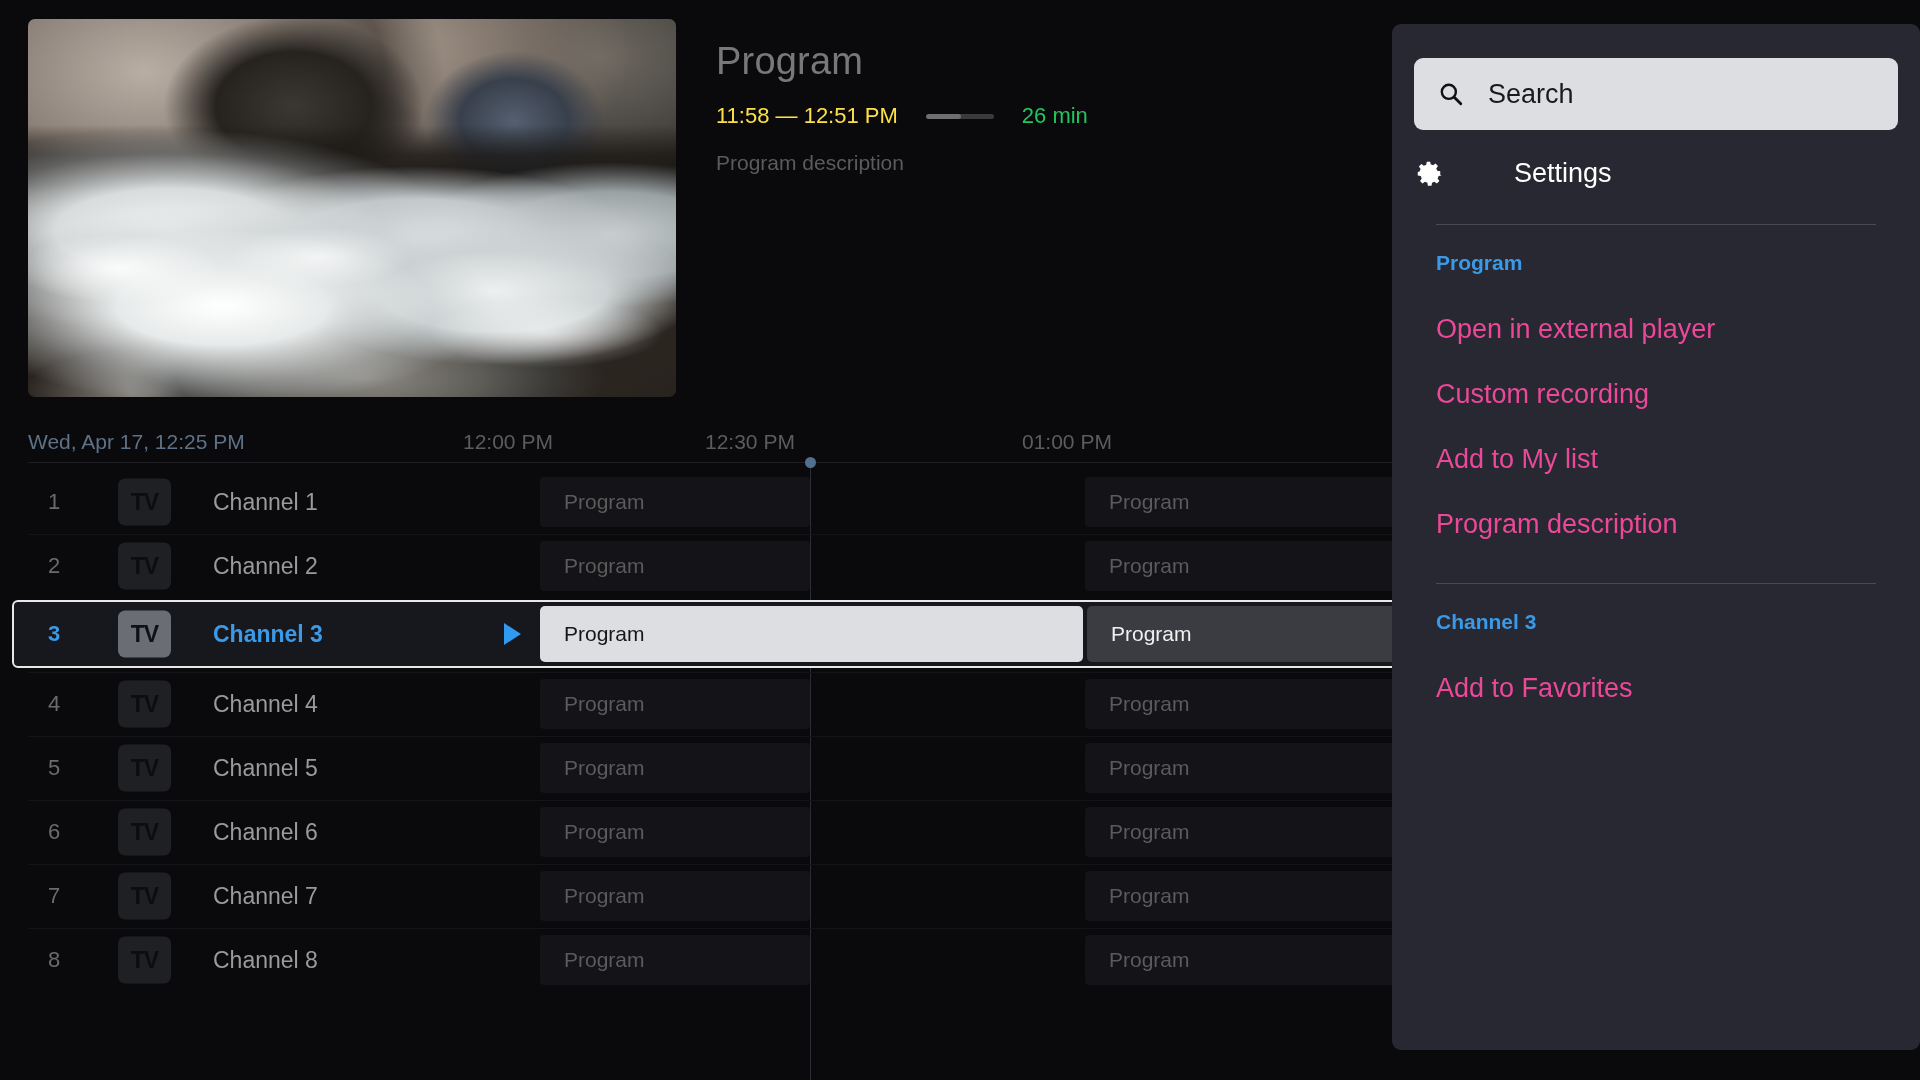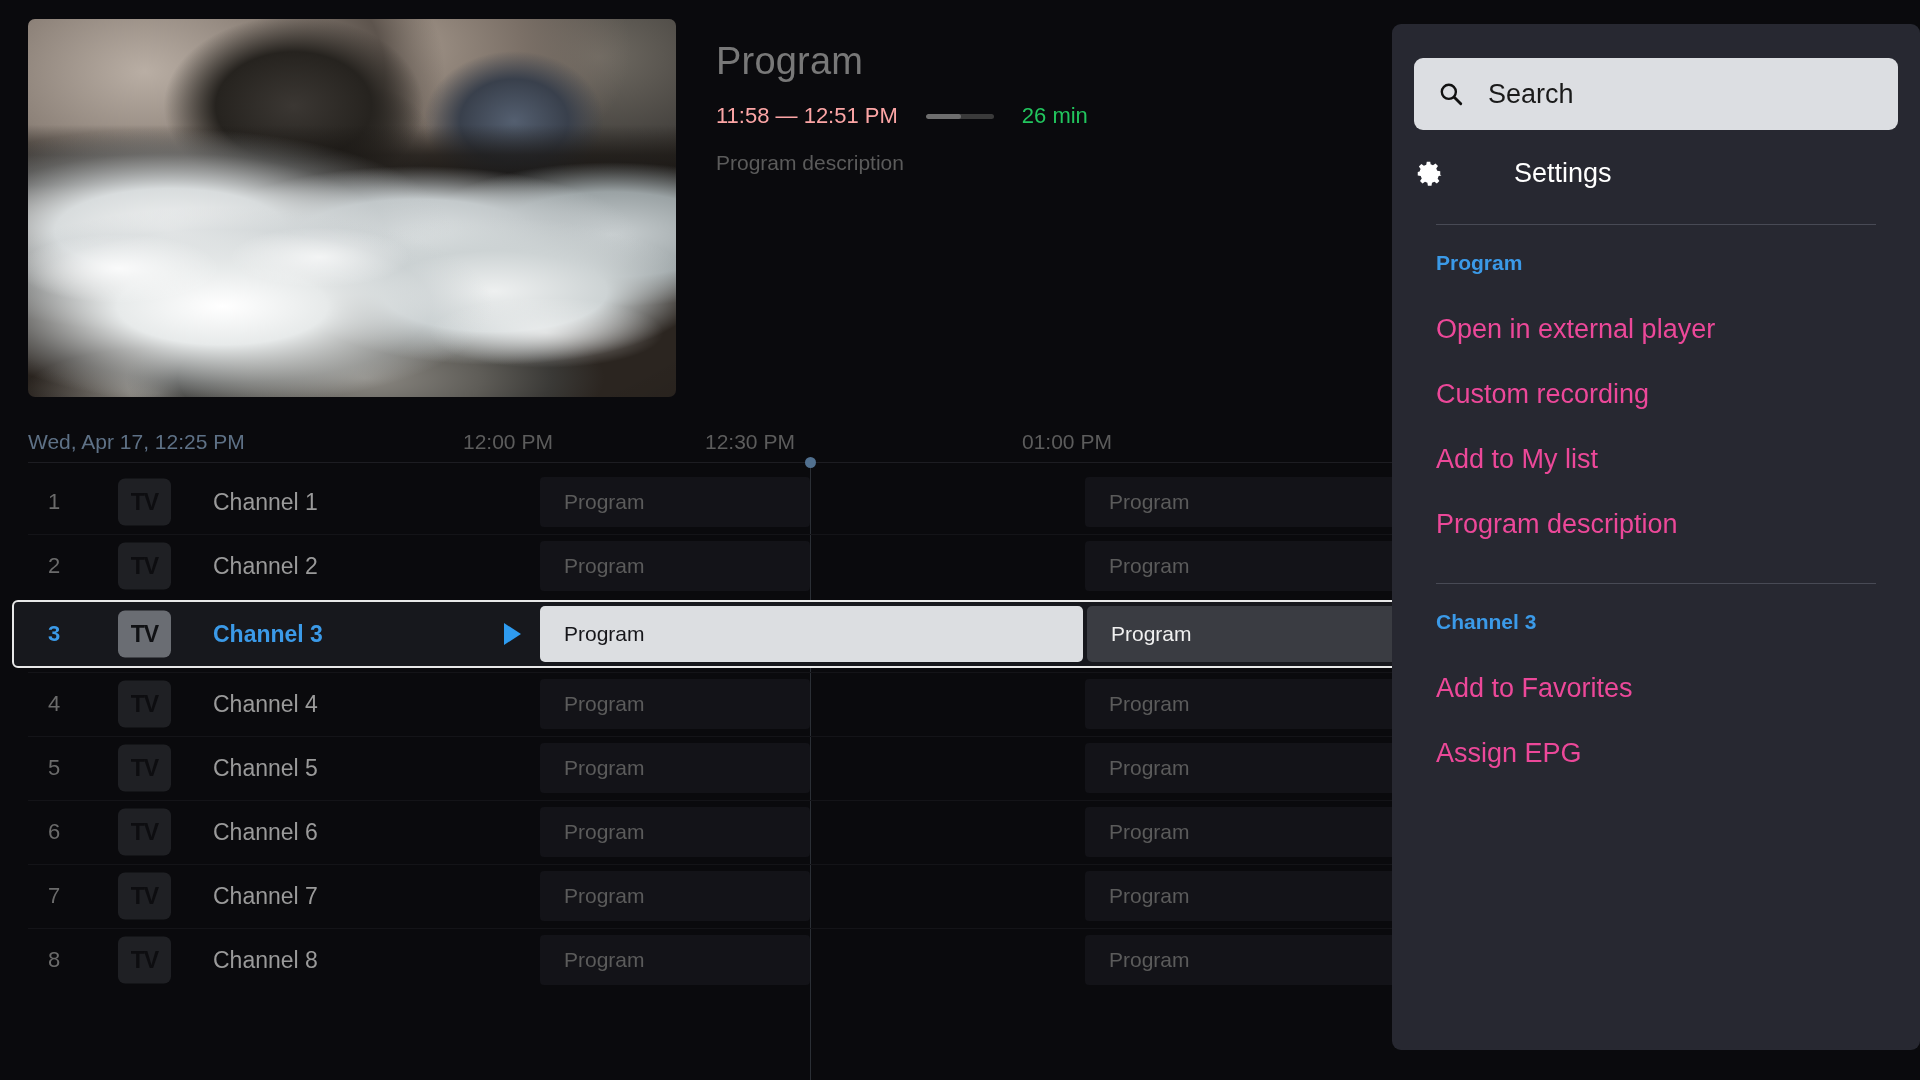--- a/index.html
+++ b/index.html
@@ -50,21 +50,21 @@
       radial-gradient(ellipse 140px 48px at 14% 66%, rgba(255,255,255,0.85) 0%, rgba(255,255,255,0) 72%),
       radial-gradient(ellipse 120px 40px at 45% 63%, rgba(255,255,255,0.7) 0%, rgba(255,255,255,0) 75%),
       radial-gradient(ellipse 150px 45px at 80% 83%, rgba(255,255,255,0.6) 0%, rgba(255,255,255,0) 78%);
   }
   .vignette { background: radial-gradient(ellipse 120% 120% at 50% 45%, rgba(0,0,0,0) 55%, rgba(0,0,0,0.45) 100%); }
 
   
   .prog-info { position: absolute; left: 716px; top: 40px; }
   .prog-title { font-size: 38px; color: #787878; letter-spacing: 0.2px; }
   .prog-meta-row { display: flex; align-items: center; margin-top: 20px; }
-  .prog-time { font-size: 22px; color: #fca5a5; }
+  .prog-time { font-size: 22px; color: #fde047; }
   .prog-progress {
     width: 68px; height: 5px; border-radius: 3px;
     background: #3a3a3a; margin: 0 28px; position: relative; overflow: hidden;
   }
   .prog-progress .fill { position: absolute; left: 0; top: 0; bottom: 0; width: 52%; background: #6e6e6e; border-radius: 3px; }
   .prog-dur { font-size: 22px; color: #22c55e; }
   .prog-desc { font-size: 21px; color: #5b5b5b; margin-top: 22px; }
 
   
   .timeline { position: absolute; left: 0; top: 430px; width: 1631px; height: 36px; }
@@ -292,17 +292,16 @@
     <div class="menu-item first">Open in external player</div>
     <div class="menu-item">Custom recording</div>
     <div class="menu-item">Add to My list</div>
     <div class="menu-item">Program description</div>
 
     <div class="divider" style="margin-top:26px"></div>
 
     <div class="group-label">Channel 3</div>
 
     <div class="menu-item first">Add to Favorites</div>
-    <div class="menu-item">Assign EPG</div>
 
   </div>
 
 </div>
 
 </body></html>

